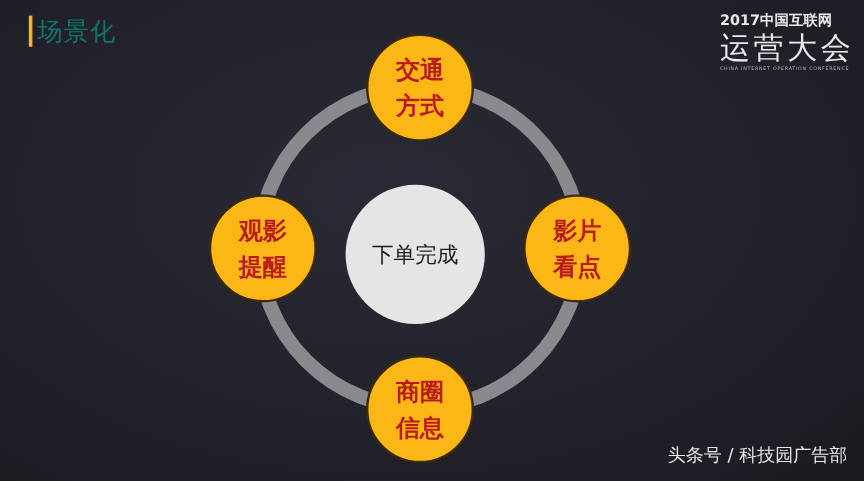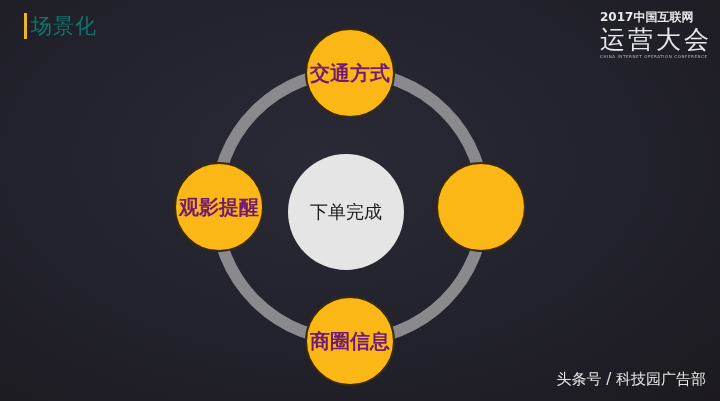--- a/index.html
+++ b/index.html
@@ -12,22 +12,22 @@
   .title-bar { width:3px; height:26px; background:#f0b428; margin-right:4px; }
   .title { color:#0f766e; font-size:21px; font-weight:normal; letter-spacing:1px; }
   .logo { position:absolute; left:600px; top:8px; color:#e8e8ea; text-align:left; }
   .logo-l1 { font-size:12px; font-weight:bold; letter-spacing:0px; line-height:18px; }
   .logo-l2 { font-size:25px; font-weight:normal; letter-spacing:3px; line-height:28px; }
   .logo-l3 { font-size:4px; letter-spacing:0.6px; color:#bbb; line-height:6px; }
   svg.ring { position:absolute; left:0; top:0; }
   .node {
     position:absolute; border-radius:50%; background:#fbb715;
     border:2px solid #3a2a0a; box-sizing:border-box;
-    display:flex; flex-direction:row; align-items:center; justify-content:center;
-    color:#701a75; font-size:20px; line-height:30px; font-weight:bold;
+    display:flex; flex-direction:column; align-items:center; justify-content:center;
+    color:#b91c1c; font-size:20px; line-height:30px; font-weight:bold;
   }
   .center-node {
     position:absolute; left:288px; top:154px; width:116px; height:116px; border-radius:50%;
     background:#e5e5e5; display:flex; align-items:center; justify-content:center;
     color:#1a1a1a; font-size:18px;
   }
   .footer { position:absolute; right:14px; bottom:12px; color:#e6e6e6; font-size:15px; }
 </style>
 </head>
 <body>
@@ -50,20 +50,22 @@
 <div class="center-node">
   <span>下单完成</span>
 </div>
 
 <div class="node" style="left:305px; top:28px; width:90px; height:90px;">
   <span>交通</span>
   <span>方式</span>
 </div>
 
 <div class="node" style="left:436px; top:162px; width:90px; height:90px;">
+  <span>影片</span>
+  <span>看点</span>
 </div>
 
 <div class="node" style="left:305px; top:296px; width:90px; height:90px;">
   <span>商圈</span>
   <span>信息</span>
 </div>
 
 <div class="node" style="left:174px; top:162px; width:90px; height:90px;text-align:center;">
   <span>观影</span>
   <span>提醒</span>

